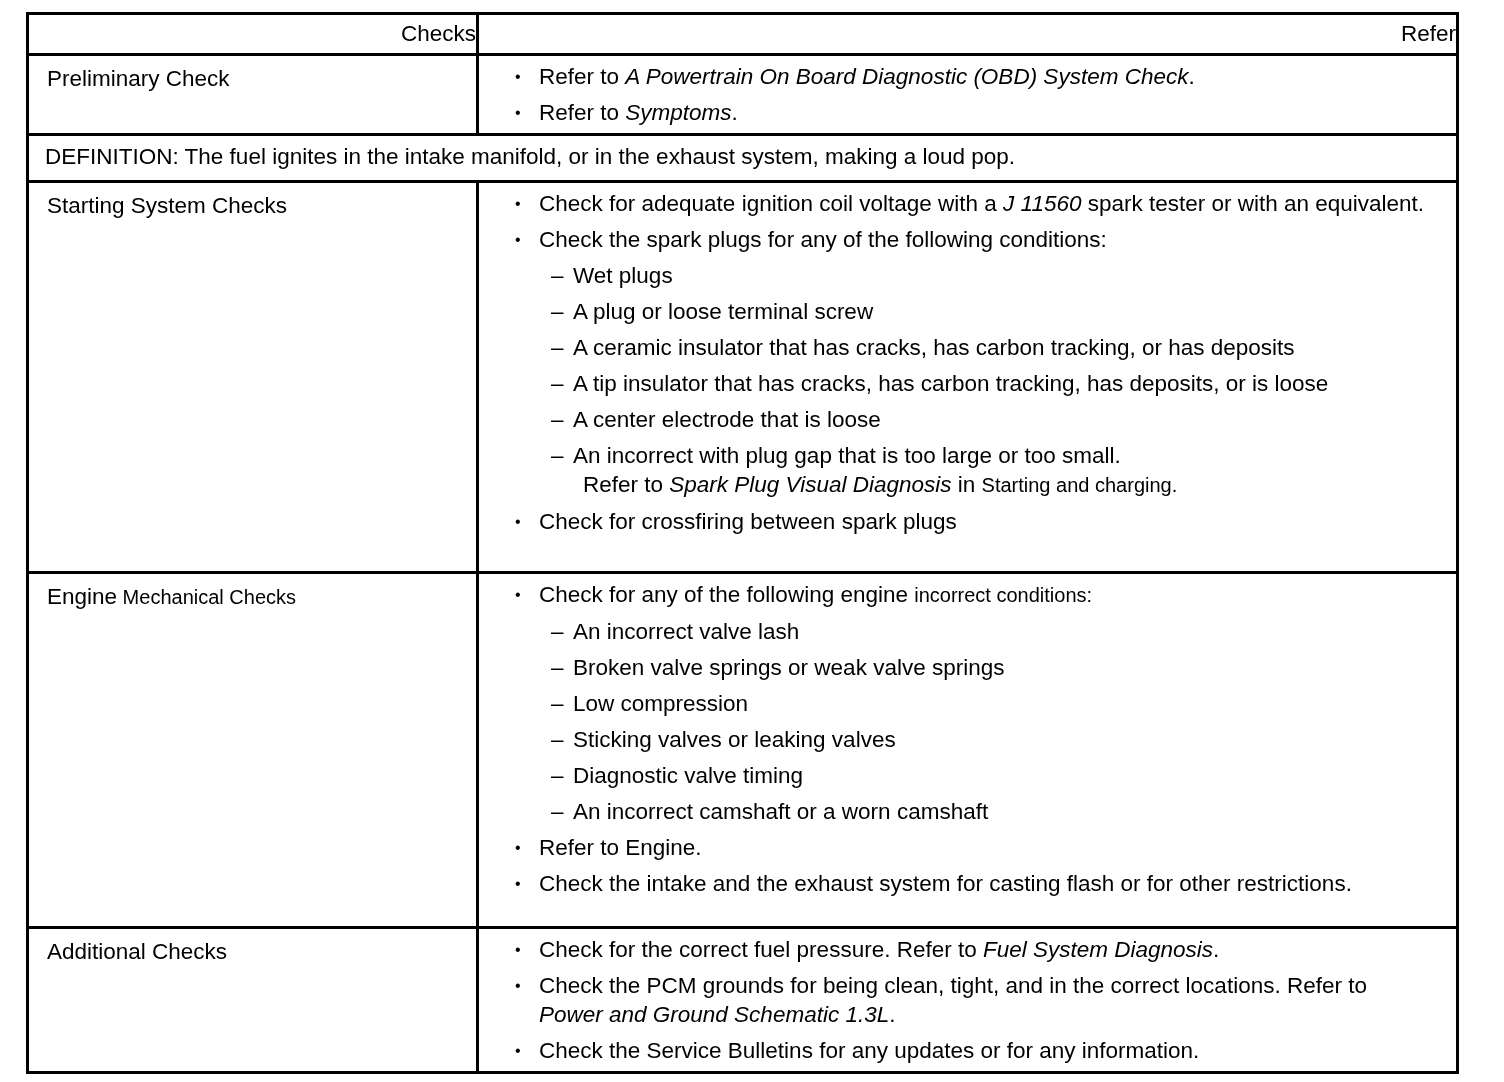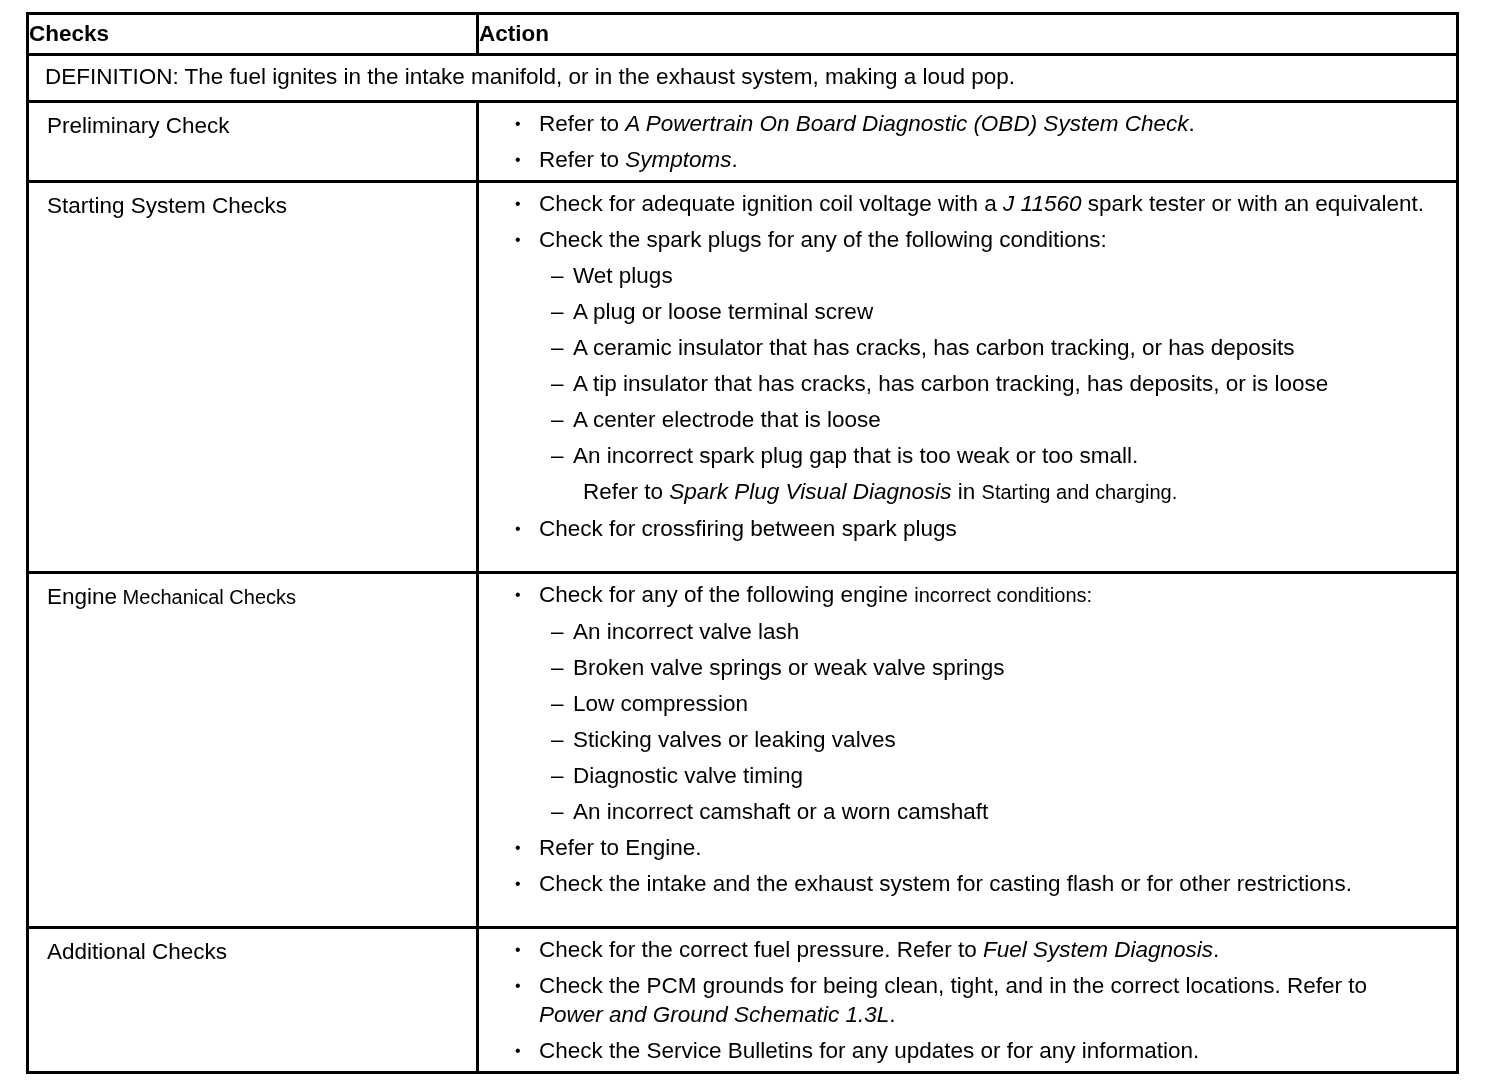--- a/index.html
+++ b/index.html
@@ -8,82 +8,82 @@
   table.diag {
     position: absolute; left: 26px; top: 12px; width: 1430px;
     border-collapse: collapse; table-layout: fixed;
     font-size: 22.5px; line-height: 29px;
   }
   table.diag col.c1 { width: 450px; }
   table.diag col.c2 { width: 980px; }
   table.diag th, table.diag td {
     border: 3px solid #000; vertical-align: top;
   }
-  table.diag th { font-weight: bold; text-align: left; height: 36px; padding: 2px 0 0 0; line-height: 34px; }
+  table.diag th { font-weight: normal; text-align: right; height: 36px; padding: 2px 0 0 0; line-height: 34px; }
   td.def { padding: 6px 0 4px 16px; height: 34px; }
   td.check { padding: 8px 0 0 18px; }
   td.action { padding: 6px 20px 6px 36px; }
   .bullet { position: relative; padding-left: 24px; margin-bottom: 7px; }
   .bullet:last-child { margin-bottom: 0; }
   .bullet .dot { position: absolute; left: 0; top: 0; font-size: 16px; }
   .sub { position: relative; padding-left: 34px; margin-top: 7px; }
   .sub .dash { position: absolute; left: 12px; top: 0; }
-  .note { padding-left: 44px; margin-top: 7px; }
+  .note { padding-left: 44px; }
   .small { font-size: 20px; }
   i { font-style: italic; }
 </style>
 </head>
 <body>
 
 <table class="diag">
   <colgroup>
       <col class="c1">
       <col class="c2">
     </colgroup>
   <thead>
     <tr>
       <th>Checks</th>
-      <th>Action</th>
+      <th>Refer</th>
     </tr>
   </thead>
   <tbody>
-    <tr>
-      <td colspan="2" class="def">DEFINITION: The fuel ignites in the intake manifold, or in the exhaust system, making a loud pop.</td>
-    </tr>
-
     <tr style="height:79px">
       <td class="check">Preliminary Check</td>
       <td class="action">
         <div class="bullet">
           <span class="dot">•</span>
           <span>Refer to </span><i>A Powertrain On Board Diagnostic (OBD) System Check</i><span>.</span>
         </div>
         <div class="bullet">
           <span class="dot">•</span>
           <span>Refer to </span><i>Symptoms</i><span>.</span>
         </div>
       </td>
+    </tr>
+
+    <tr>
+      <td colspan="2" class="def">DEFINITION: The fuel ignites in the intake manifold, or in the exhaust system, making a loud pop.</td>
     </tr>
 
     <tr style="height:391px">
       <td class="check">Starting System Checks</td>
       <td class="action">
         <div class="bullet">
           <span class="dot">•</span>
           <span>Check for adequate ignition coil voltage with a </span><i>J 11560</i><span> spark tester or with an equivalent.</span>
         </div>
         <div class="bullet">
           <span class="dot">•</span>
           <span>Check the spark plugs for any of the following conditions:</span>
           <div class="sub"><span class="dash">–</span><span>Wet plugs</span></div>
           <div class="sub"><span class="dash">–</span><span>A plug or loose terminal screw</span></div>
           <div class="sub"><span class="dash">–</span><span>A ceramic insulator that has cracks, has carbon tracking, or has deposits</span></div>
           <div class="sub"><span class="dash">–</span><span>A tip insulator that has cracks, has carbon tracking, has deposits, or is loose</span></div>
           <div class="sub"><span class="dash">–</span><span>A center electrode that is loose</span></div>
-          <div class="sub"><span class="dash">–</span><span>An incorrect spark plug gap that is too weak or too small.</span></div>
+          <div class="sub"><span class="dash">–</span><span>An incorrect with plug gap that is too large or too small.</span></div>
           <div class="note">
             <span>Refer to </span><i>Spark Plug Visual Diagnosis</i><span> in </span><span class="small">Starting and charging.</span>
           </div>
         </div>
         <div class="bullet">
           <span class="dot">•</span>
           <span>Check for crossfiring between spark plugs</span>
         </div>
       </td>
     </tr>

